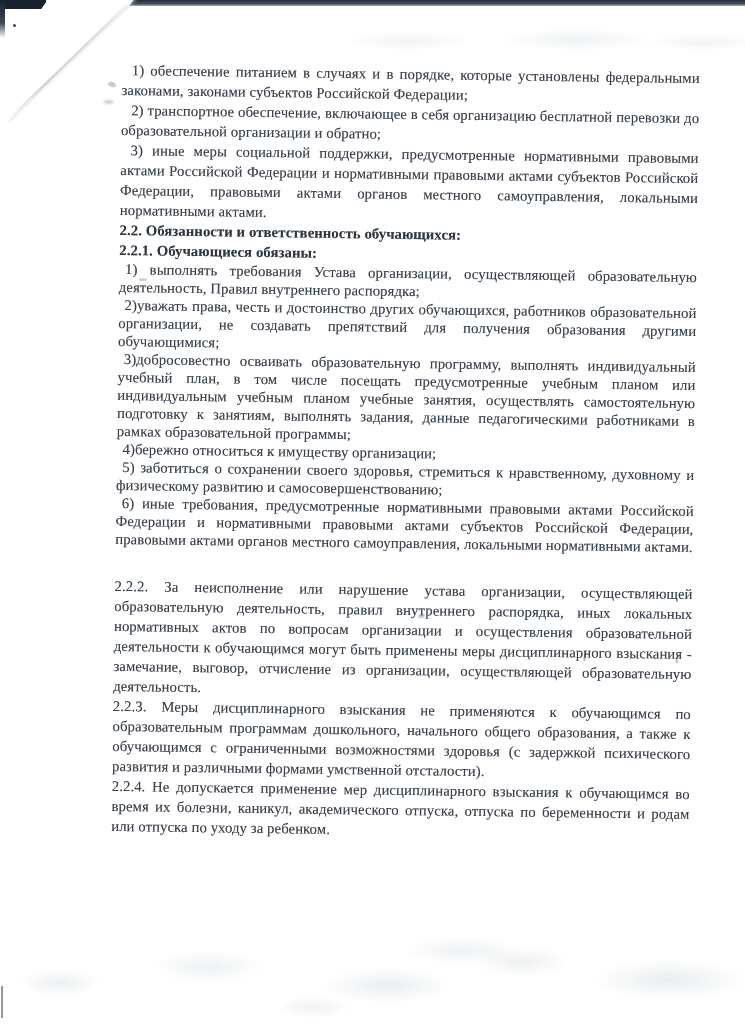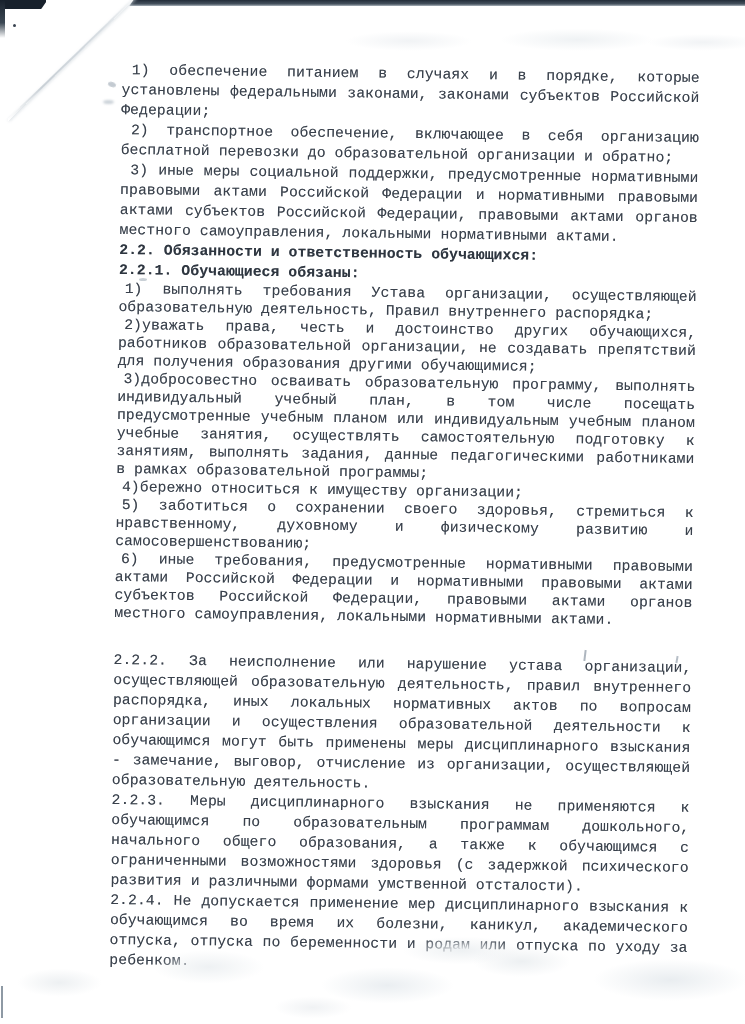--- a/index.html
+++ b/index.html
@@ -3,21 +3,21 @@
 <meta charset="utf-8">
 <style>
   html, body { margin: 0; padding: 0; background: #ffffff; }
 
   .page {
     position: relative;
     width: 745px;
     height: 1024px;
     background: var(--color-page_background, #ffffff);
     overflow: hidden;
-    font-family: Liberation Mono, monospace;
+    font-family: Liberation Serif, serif;
   }
 
   
   .content {
     position: absolute;
     left: 122px;
     top: 56px;
     width: 578px;
     padding-top: 4px;
     transform: rotate(0.8deg);

